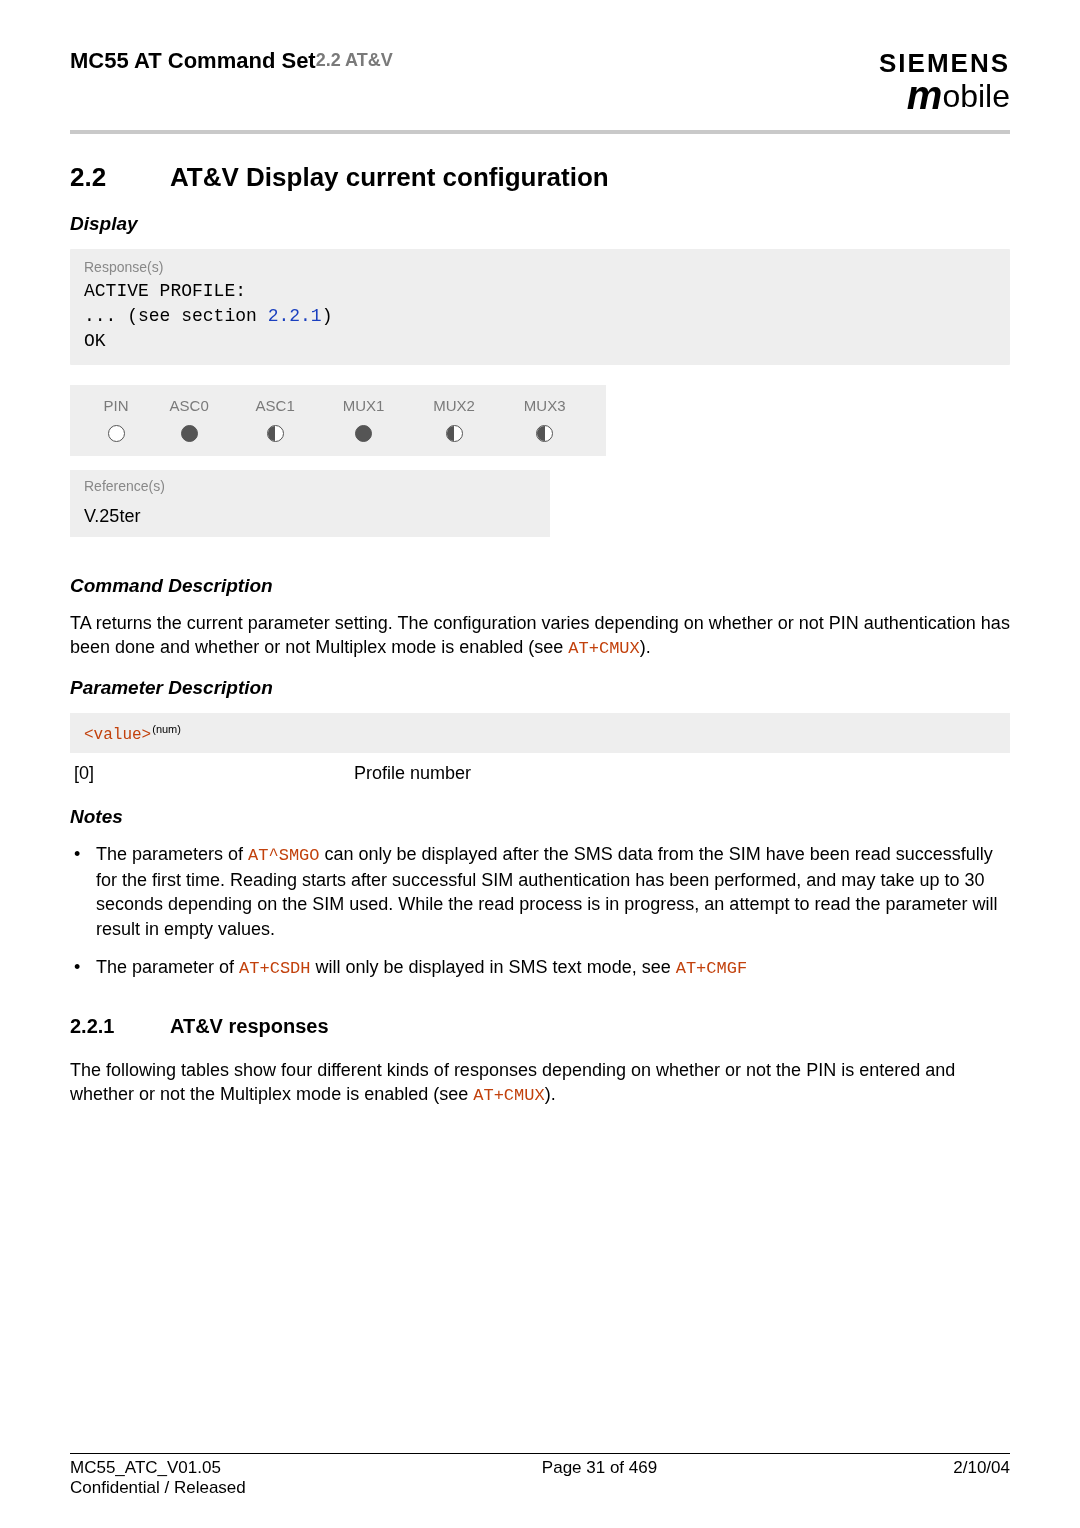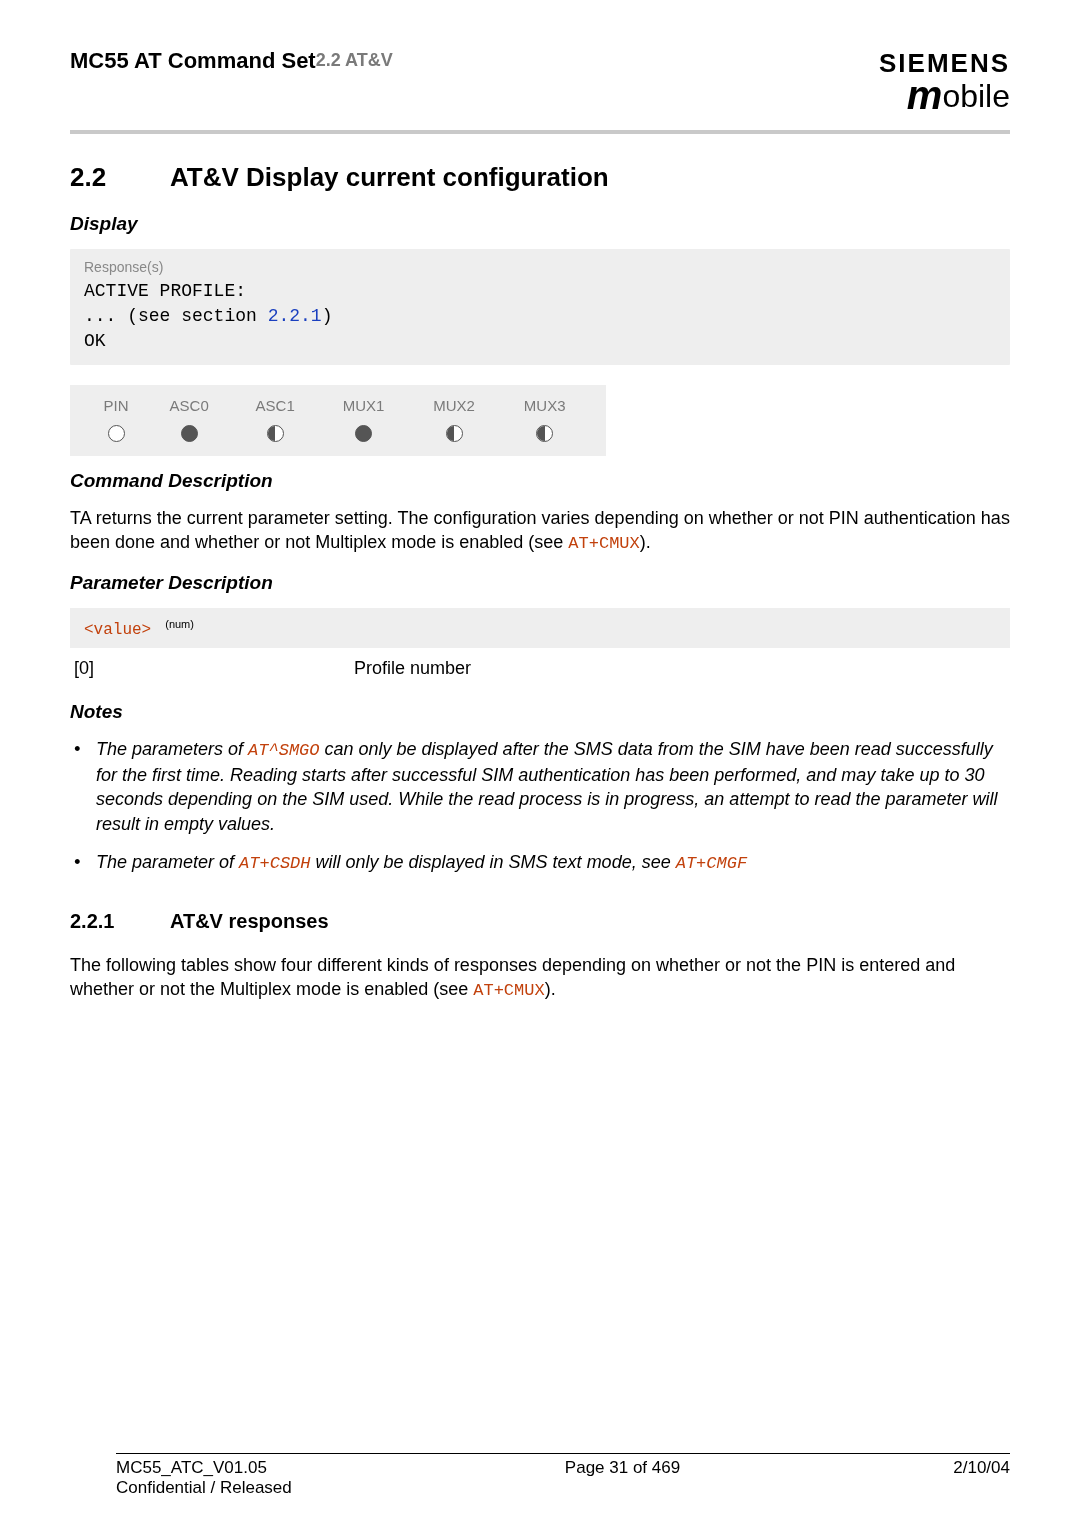--- a/index.html
+++ b/index.html
@@ -37,29 +37,29 @@
 
   .ref-box { background: #eeeeee; width: 480px; }
   .ref-head { color: #888888; font-size: 14px; padding: 8px 14px 8px 14px; }
   .ref-body { padding: 4px 14px 10px 14px; font-size: 18px; }
 
   p.body { font-size: 18px; line-height: 1.35; margin-bottom: 16px; }
   .link { color: #c2410c; }
 
   .param-bar { background: #eeeeee; padding: 10px 14px; margin-bottom: 10px; }
   .param-bar .mono { font-size: 16px; line-height: 1; }
-  .sup { font-size: 11px; vertical-align: super; margin-left: 14px; }
+  .sup { font-size: 11px; vertical-align: super; margin-left: 1px; }
 
   .param-row { display: flex; align-items: baseline; gap: 260px; font-size: 18px; margin-bottom: 22px; padding-left: 4px; }
 
-  ul.notes { list-style: none; font-size: 18px; line-height: 1.35; font-style: italic; }
+  ul.notes { list-style: none; font-size: 18px; line-height: 1.35; }
   ul.notes li { position: relative; padding-left: 26px; margin-bottom: 14px; }
   ul.notes li::before { content: "•"; position: absolute; left: 4px; top: 0; }
 
-  .footer { position: absolute; bottom: 30px; left: 70px; right: 70px; margin-left: 46px; }
+  .footer { position: absolute; bottom: 30px; left: 70px; right: 70px; }
   .footer-hr { border: none; border-top: 1px solid #000; margin-bottom: 4px; }
   .footer-row { display: flex; justify-content: space-between; font-size: 17px; }
 </style>
 </head>
 <body>
 
 <div class="page">
 
   <div class="header">
     <div class="header-left">
@@ -105,20 +105,24 @@
         <td><span class="circ full"></span></td>
         <td><span class="circ half"></span></td>
         <td><span class="circ full"></span></td>
         <td><span class="circ half"></span></td>
         <td><span class="circ half"></span></td>
       </tr>
     </tbody>
       </table>
   </div>
 
+  <div class="ref-box" style="margin-bottom:38px;">
+    <div class="ref-head">Reference(s)</div>
+    <div class="ref-body">V.25ter</div>
+  </div>
 
   <h3 class="block-title">Command Description</h3>
   <p class="body">
     <span>TA returns the current parameter setting. The configuration varies depending on whether or not PIN authentication has been done and whether or not Multiplex mode is enabled (see </span><span class="mono link" style="font-size:17px;">AT+CMUX</span><span>).</span>
   </p>
 
   <h3 class="block-title" style="margin-top:8px;">Parameter Description</h3>
   <div class="param-bar">
     <span class="mono link">&lt;value&gt;</span><span class="sup">(num)</span>
   </div>

